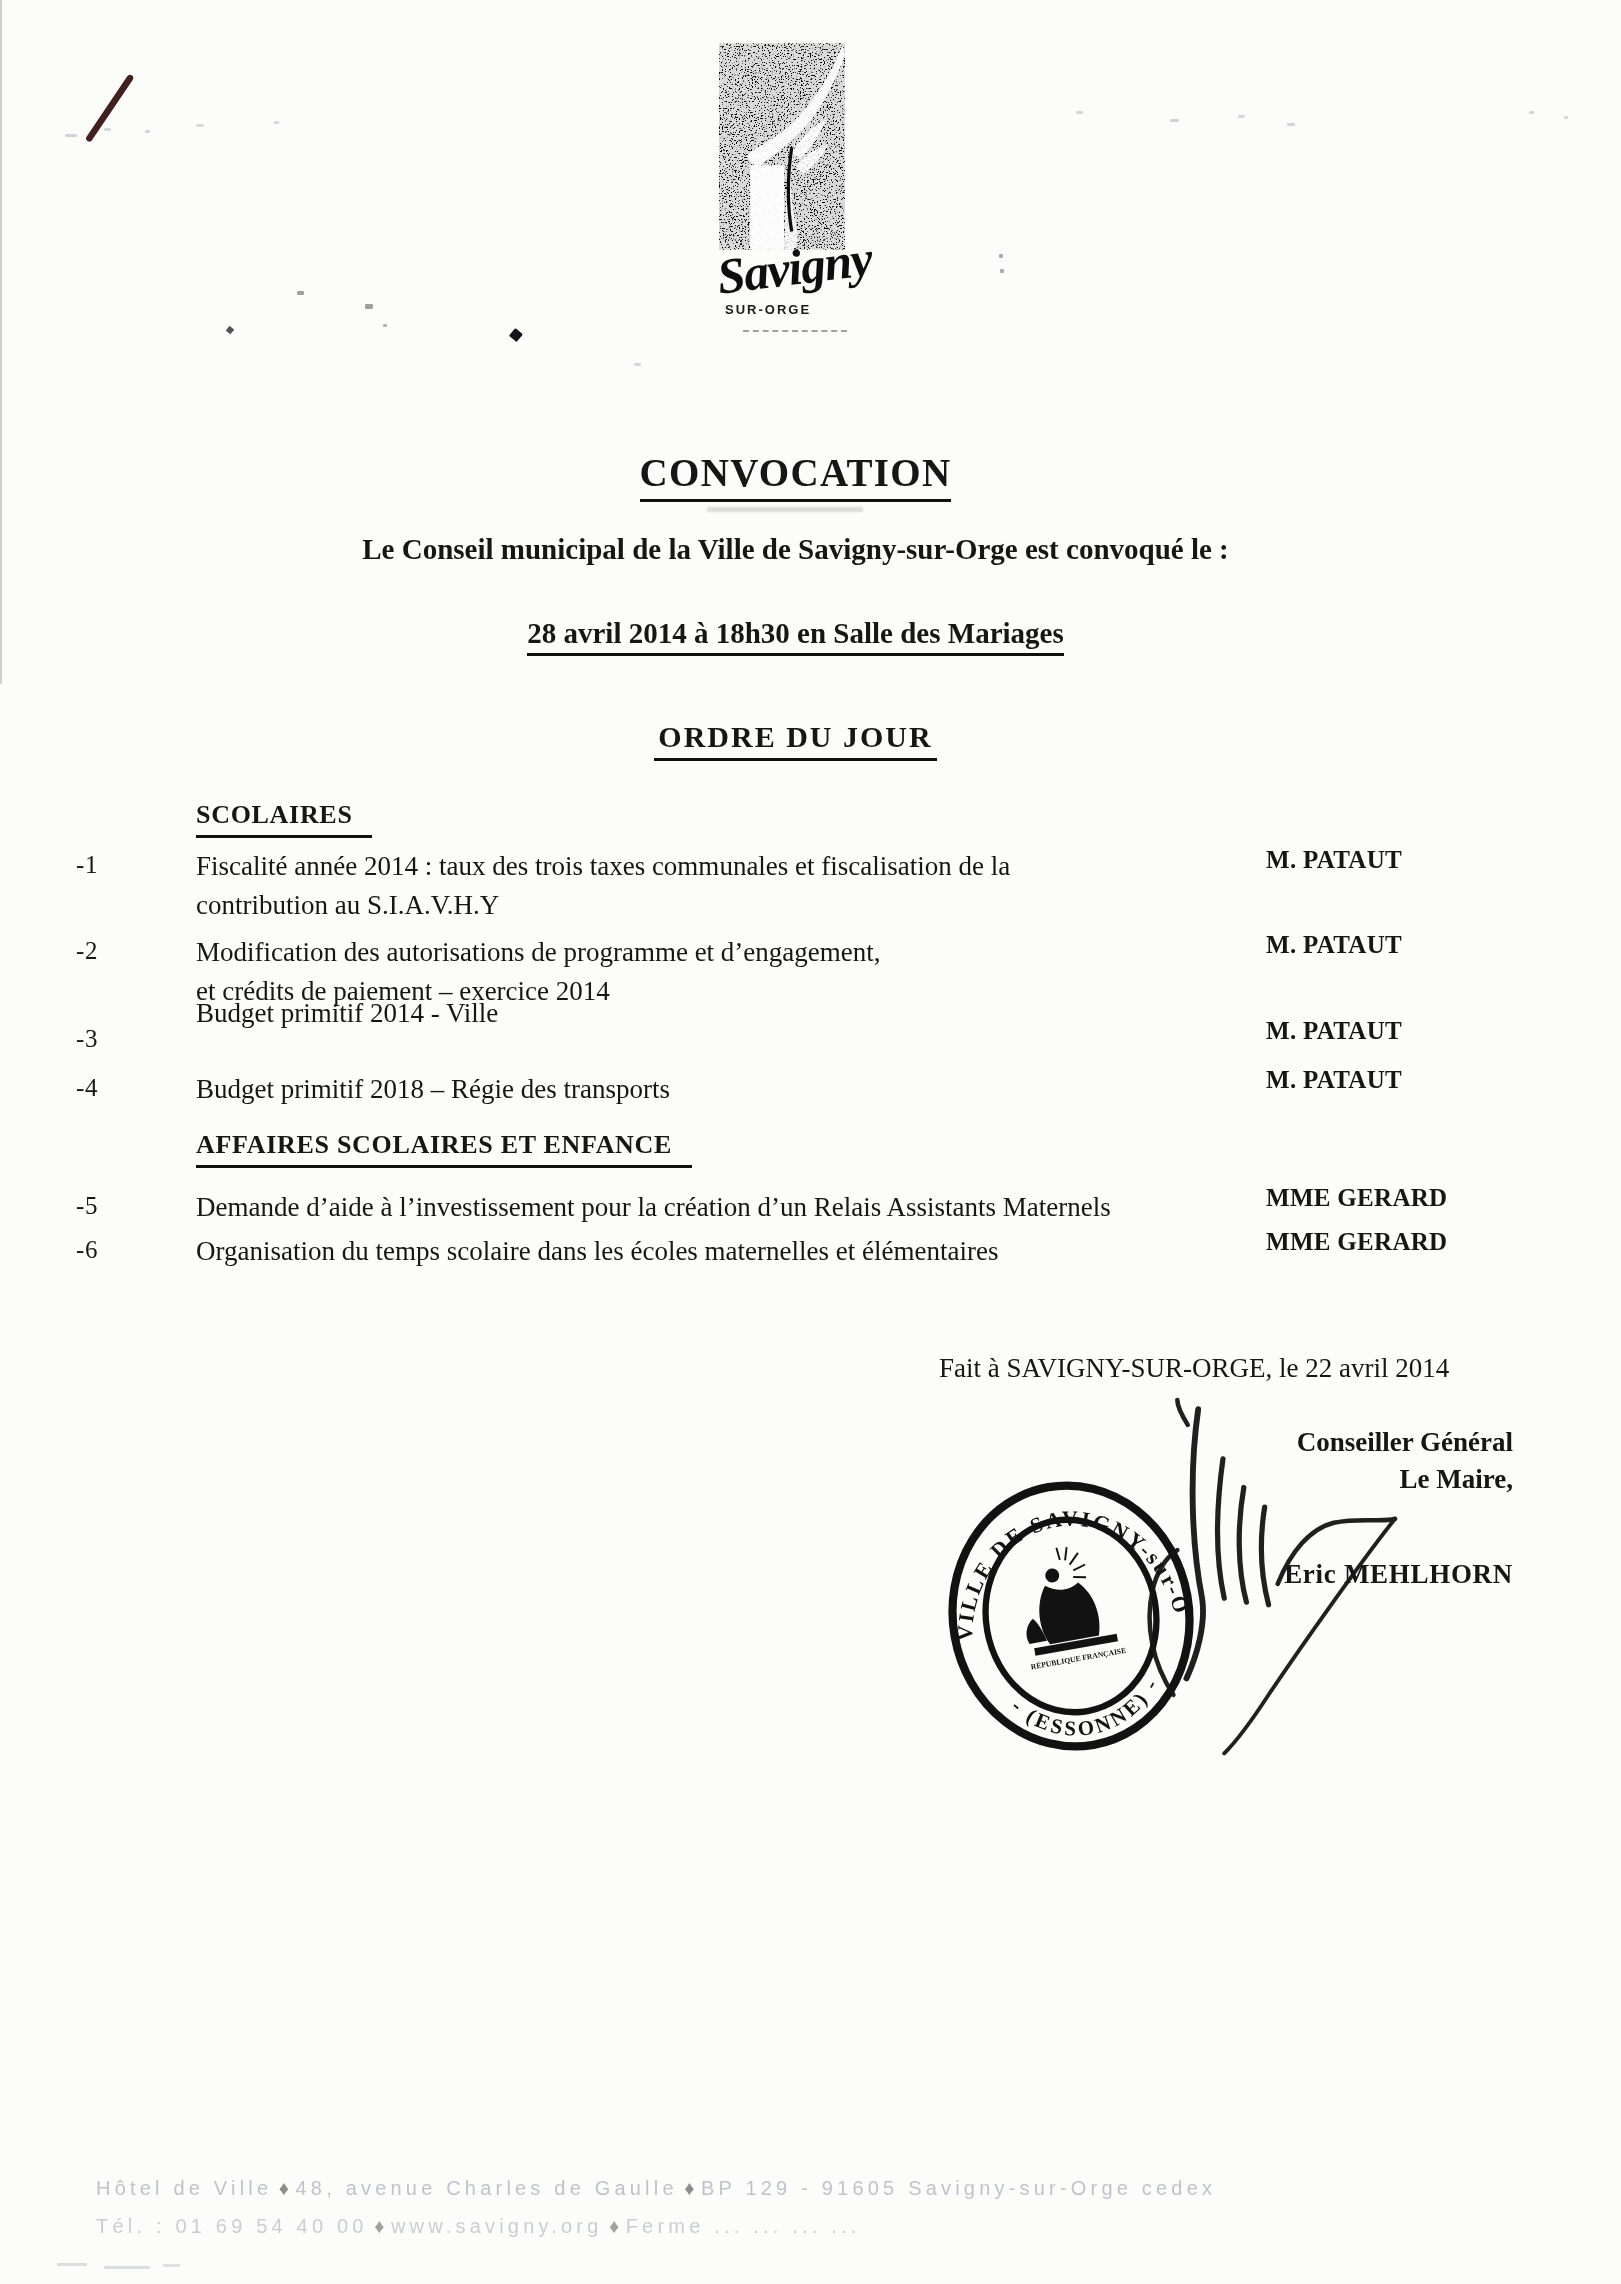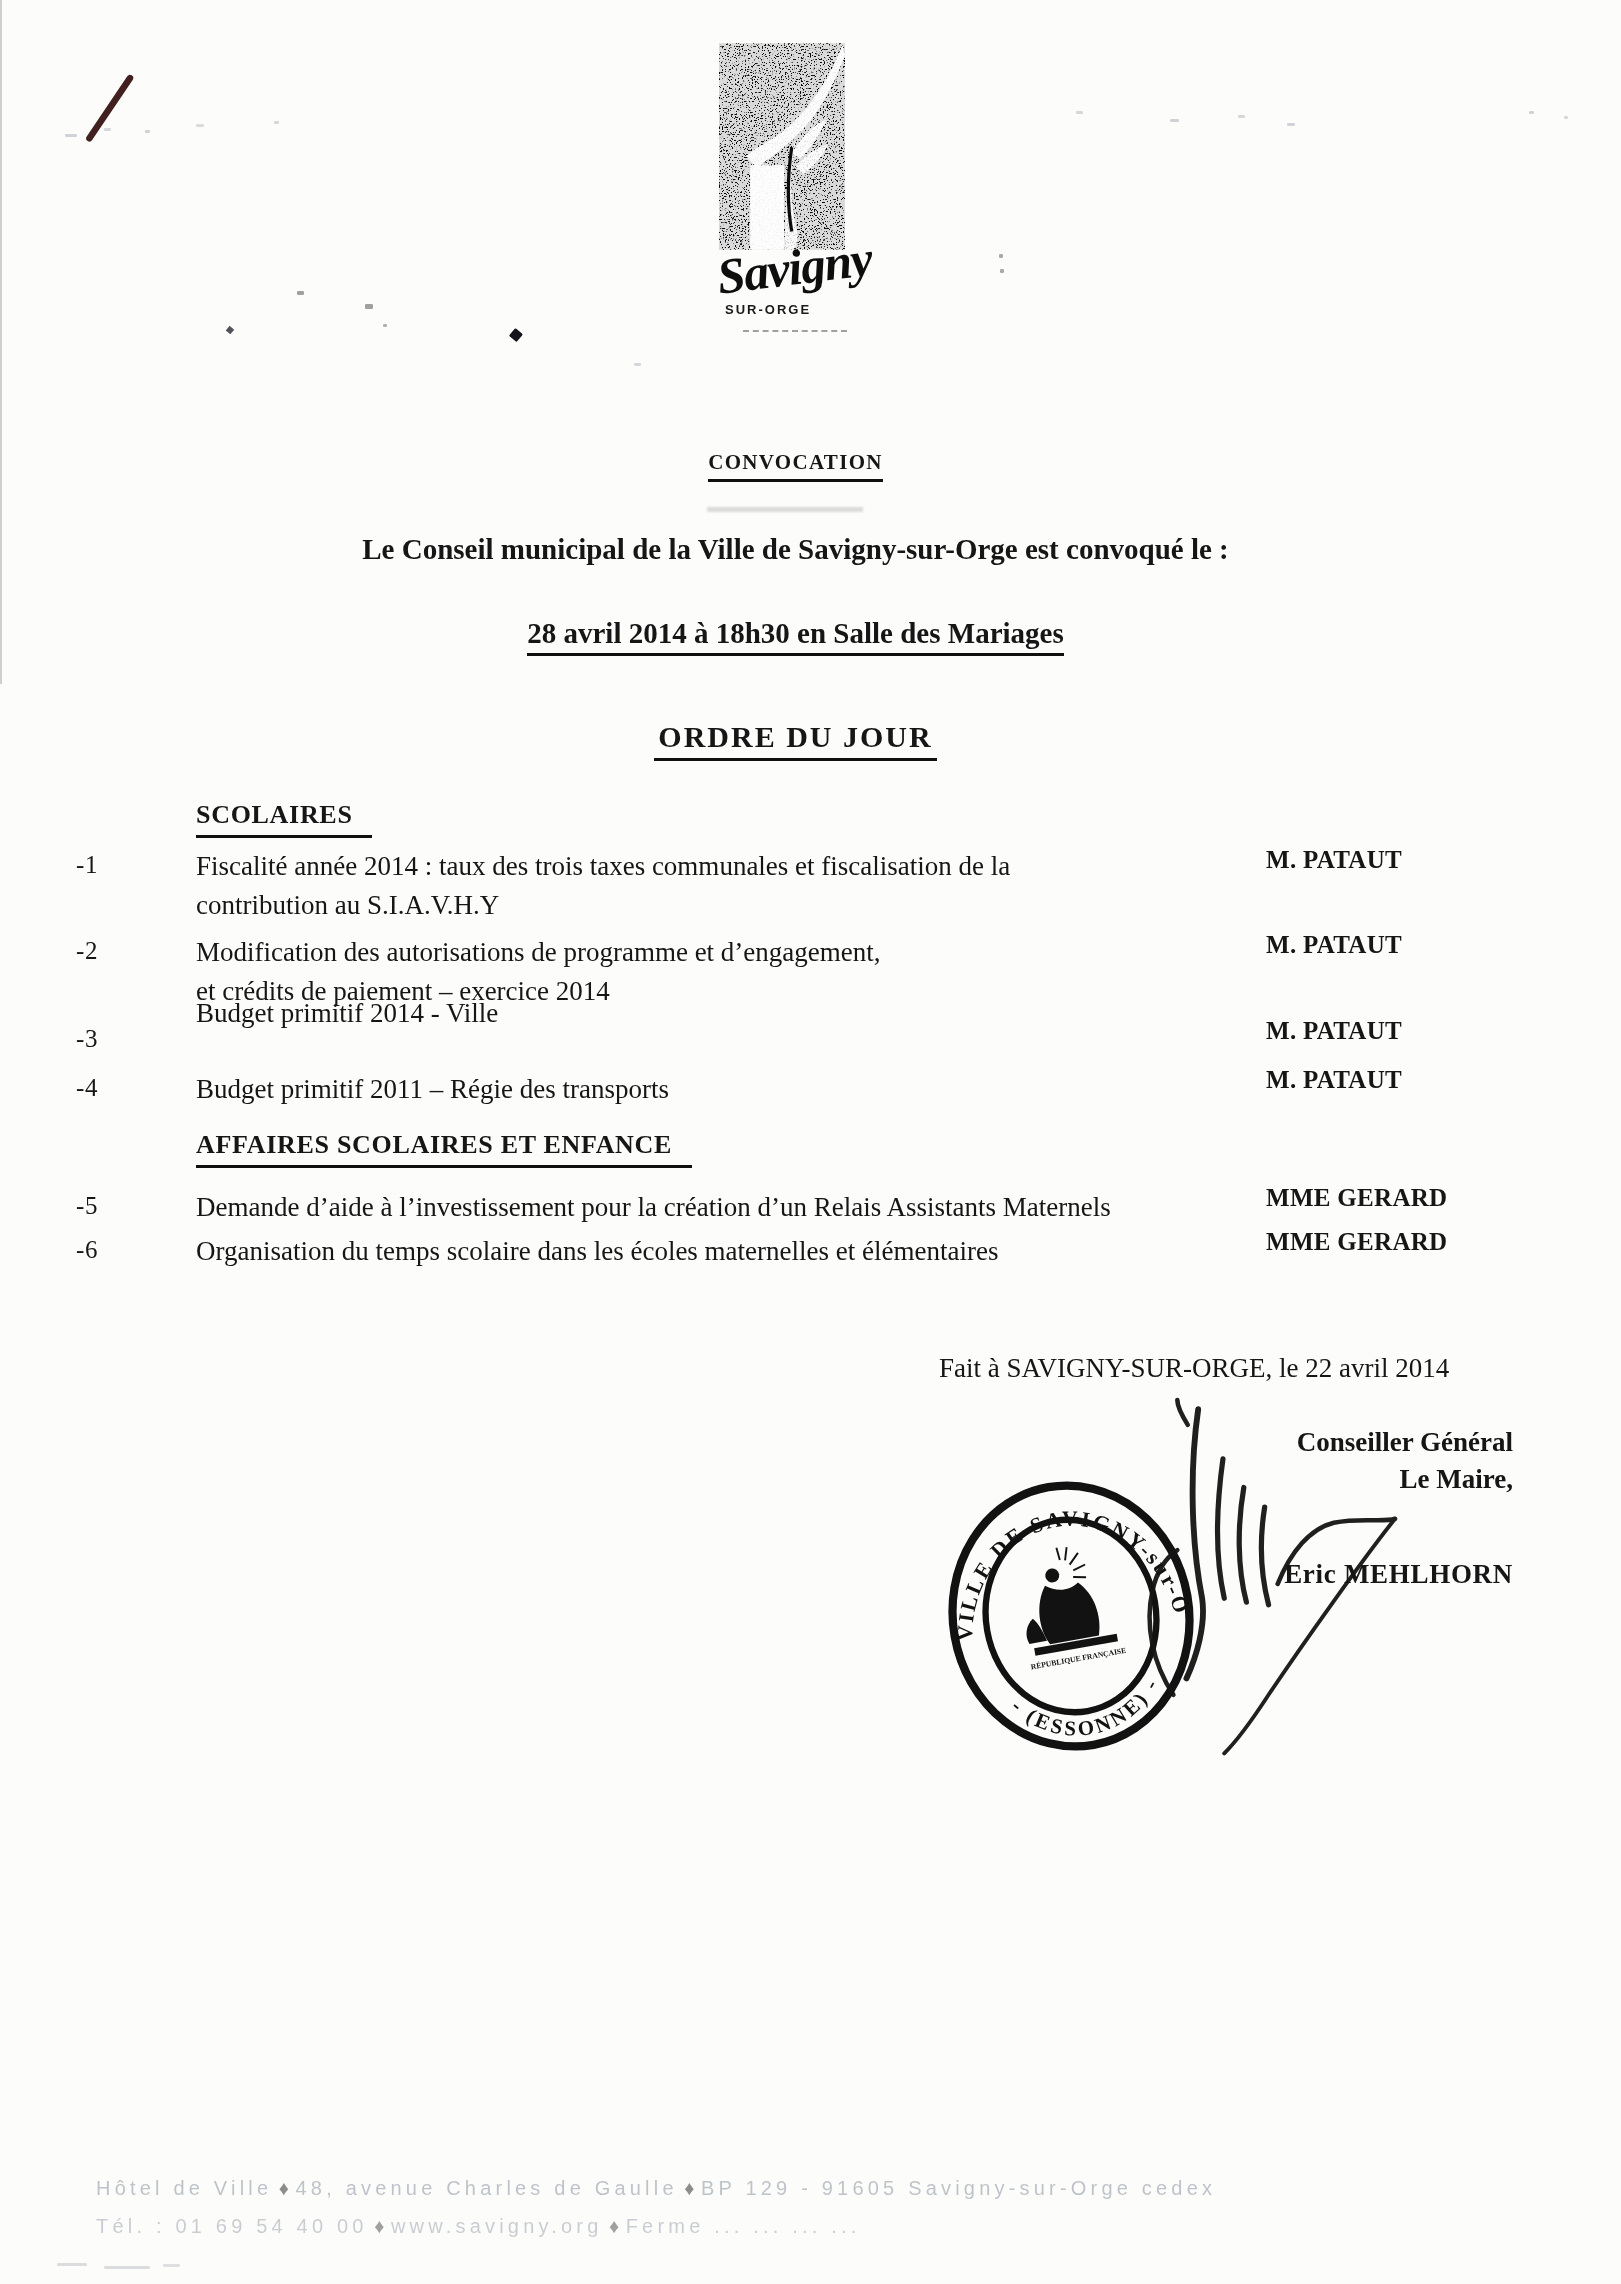--- a/index.html
+++ b/index.html
@@ -85,21 +85,21 @@
   <div class="speck" style="left:1076px;top:111px;width:6.5px;height:3.3px;opacity:.35;"></div>
   <div class="speck" style="left:1170px;top:119px;width:9px;height:3.3px;opacity:.4;"></div>
   <div class="speck" style="left:1238px;top:115px;width:6.5px;height:2.6px;opacity:.35;"></div>
   <div class="speck" style="left:1287px;top:123px;width:7.8px;height:2.6px;opacity:.4;"></div>
   <div class="speck" style="left:1529px;top:111px;width:5.2px;height:3.3px;opacity:.4;"></div>
   <div class="speck" style="left:1564px;top:116px;width:3.9px;height:2.6px;opacity:.35;"></div>
   <div class="speck" style="left:57px;top:2263px;width:30px;height:3.3px;opacity:.3;"></div>
   <div class="speck" style="left:104px;top:2266px;width:46px;height:2.6px;opacity:.3;"></div>
   <div class="speck" style="left:163px;top:2264px;width:17px;height:2.6px;opacity:.28;"></div>
 
-  <div class="abs centerline doc-bold" style="top:450px;font-size:21px;letter-spacing:1.3px;">
+  <div class="abs centerline doc-bold" style="top:450px;font-size:39px;letter-spacing:1.3px;">
     <span class="u5">CONVOCATION</span>
   </div>
   <div class="abs ghost" style="left:707px;top:507px;width:156px;height:4.6px;"></div>
 
   <div class="abs centerline doc-bold" style="top:533px;font-size:29px;">Le Conseil municipal de la Ville de Savigny-sur-Orge est convoqué le :</div>
 
   <div class="abs centerline doc-bold" style="top:617px;font-size:29px;">
     <span class="u5" style="padding-bottom:2.6px;text-align:center;">28 avril 2014 à 18h30 en Salle des Mariages</span>
   </div>
 
@@ -126,21 +126,21 @@
   <div class="abs item-name" style="left:1266px;top:931px;">M. PATAUT</div>
 
   <div class="abs item-num" style="left:76px;top:1025px;">-3</div>
   <div class="abs item-text" style="left:196px;top:994px;">
     <div>Budget primitif 2014 - Ville</div>
   </div>
   <div class="abs item-name" style="left:1266px;top:1017px;">M. PATAUT</div>
 
   <div class="abs item-num" style="left:76px;top:1074px;">-4</div>
   <div class="abs item-text" style="left:196px;top:1070px;">
-    <div>Budget primitif 2011 – Régie des transports</div>
+    <div>Budget primitif 2018 – Régie des transports</div>
   </div>
   <div class="abs item-name" style="left:1266px;top:1066px;">M. PATAUT</div>
 
   <div class="abs sec-head" style="left:196px;top:1130px;">
     <span class="u5" style="border-bottom-width:3.9px;">AFFAIRES SCOLAIRES ET ENFANCE</span>
   </div>
 
   <div class="abs item-num" style="left:76px;top:1192px;">-5</div>
   <div class="abs item-text" style="left:196px;top:1188px;">
     <div>Demande d’aide à l’investissement pour la création d’un Relais Assistants Maternels</div>

